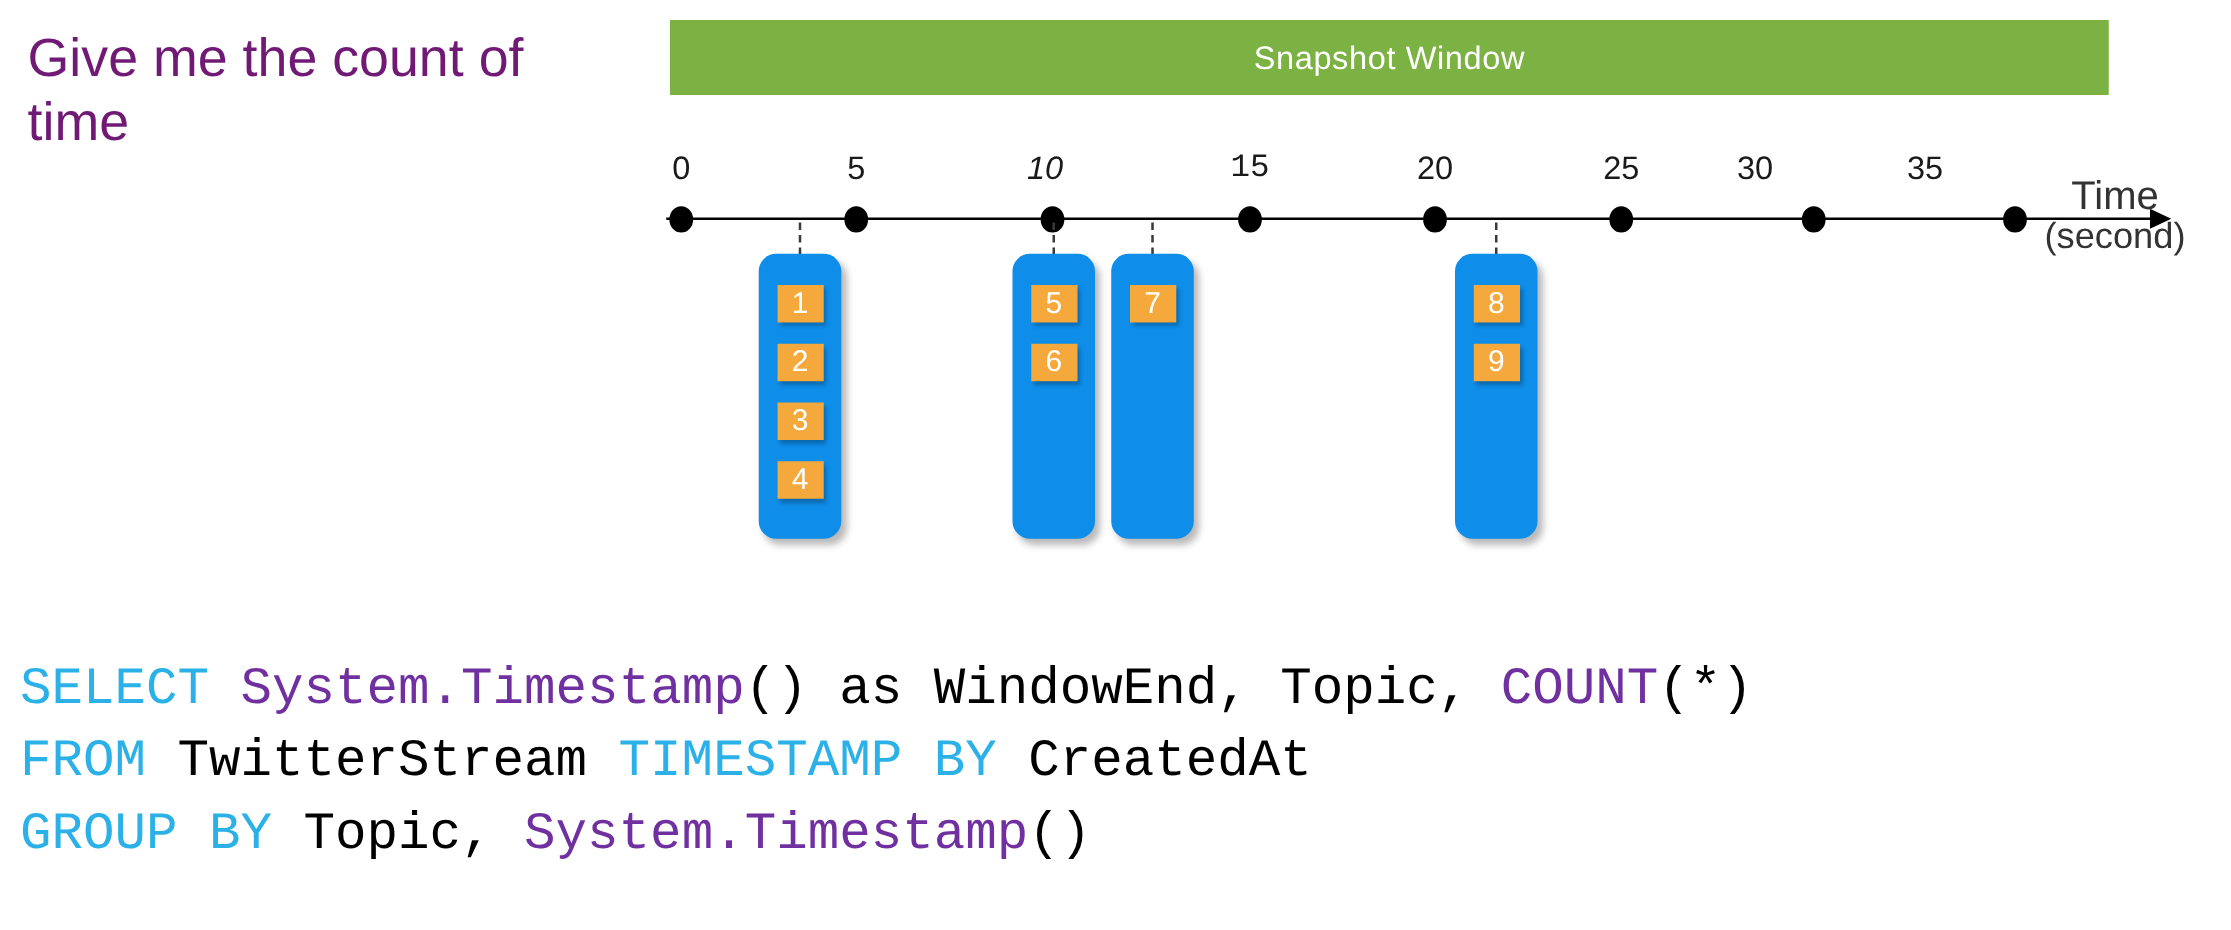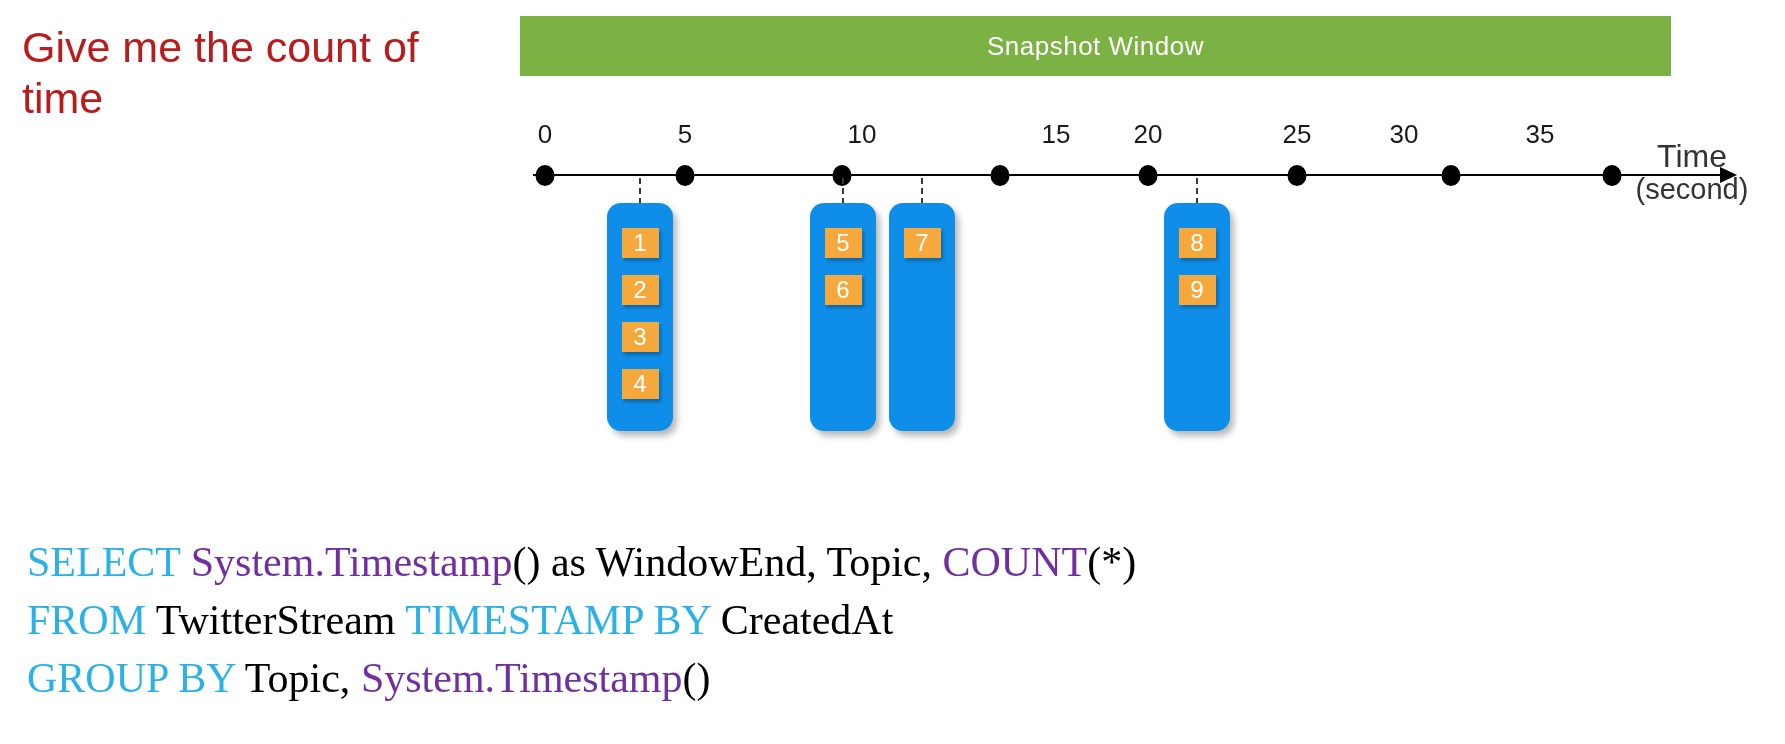--- a/index.html
+++ b/index.html
@@ -8,21 +8,21 @@
     font-family:"Liberation Sans", sans-serif;overflow:hidden;
   }
   
   .query-text{
     position:absolute;left:22px;top:22px;width:430px;
     font-size:43px;line-height:51px;font-weight:400;
   }
   .query-text .qline{white-space:nowrap;}
   
   .banner{
-    position:absolute;left:520px;top:16px;width:1151px;height:60px;
+    position:absolute;left:536px;top:16px;width:1151px;height:60px;
     display:flex;align-items:center;justify-content:center;
   }
   .banner-label{
     color:#ffffff;font-size:26px;font-weight:300;letter-spacing:0.5px;
   }
   
   .axis-line{position:absolute;left:533px;top:174px;width:1191px;height:2px;background:#000;}
   .axis-arrow{
     position:absolute;left:1720px;top:167px;width:0;height:0;
     border-left:17px solid #000;border-top:8px solid transparent;border-bottom:8px solid transparent;
@@ -52,51 +52,51 @@
     display:flex;flex-direction:column;align-items:center;
     padding-top:25px;gap:17px;box-sizing:border-box;
   }
   .event{
     width:37px;height:30px;flex:0 0 30px;
     display:flex;align-items:center;justify-content:center;
     font-size:24px;box-shadow:2px 3px 3px rgba(0,0,0,0.25);
   }
   
   .code{
-    position:absolute;left:16px;top:522px;margin:11px;
-    font-family:Liberation Serif, serif;
+    position:absolute;left:16px;top:522px;margin:0;
+    font-family:Liberation Mono, monospace;
     font-size:42px;line-height:58px;white-space:pre;color:#000;
   }
 </style>
 </head>
 <body>
 
 <div class="canvas">
 
-  <div class="query-text" style="color: #b91c1c;">
+  <div class="query-text" style="color: #701a75;">
       <div class="qline">Give me the count of</div>
       <div class="qline">time</div>
     </div>
 
   <div class="banner" style="background: rgb(124, 178, 67);">
     <span class="banner-label" style="color: rgb(255, 255, 255);">Snapshot Window</span>
   </div>
 
   <div>
     <div class="axis-line"></div>
     <div class="axis-arrow"></div>
     <div id="ticks">
         <div class="tick-dot" style="left: 545px; background: rgb(0, 0, 0);"></div>
         <div class="tick-label" style="left: 545px;">0</div>
         <div class="tick-dot" style="left: 685px; background: rgb(0, 0, 0);"></div>
         <div class="tick-label" style="left: 685px;">5</div>
         <div class="tick-dot" style="left: 842px; background: rgb(0, 0, 0);"></div>
-        <div class="tick-label" style="left: 862px;">10</div>
+        <div class="tick-label" style="left: 836px; font-style: italic;">10</div>
         <div class="tick-dot" style="left: 1000px; background: rgb(0, 0, 0);"></div>
-        <div class="tick-label" style="left: 1056px;">15</div>
+        <div class="tick-label" style="left: 1000px; font-family: Liberation Mono, monospace;">15</div>
         <div class="tick-dot" style="left: 1148px; background: rgb(0, 0, 0);"></div>
         <div class="tick-label" style="left: 1148px;">20</div>
         <div class="tick-dot" style="left: 1297px; background: rgb(0, 0, 0);"></div>
         <div class="tick-label" style="left: 1297px;">25</div>
         <div class="tick-dot" style="left: 1451px; background: rgb(0, 0, 0);"></div>
         <div class="tick-label" style="left: 1404px;">30</div>
         <div class="tick-dot" style="left: 1612px; background: rgb(0, 0, 0);"></div>
         <div class="tick-label" style="left: 1540px;">35</div>
       </div>
     <div class="time-label">

